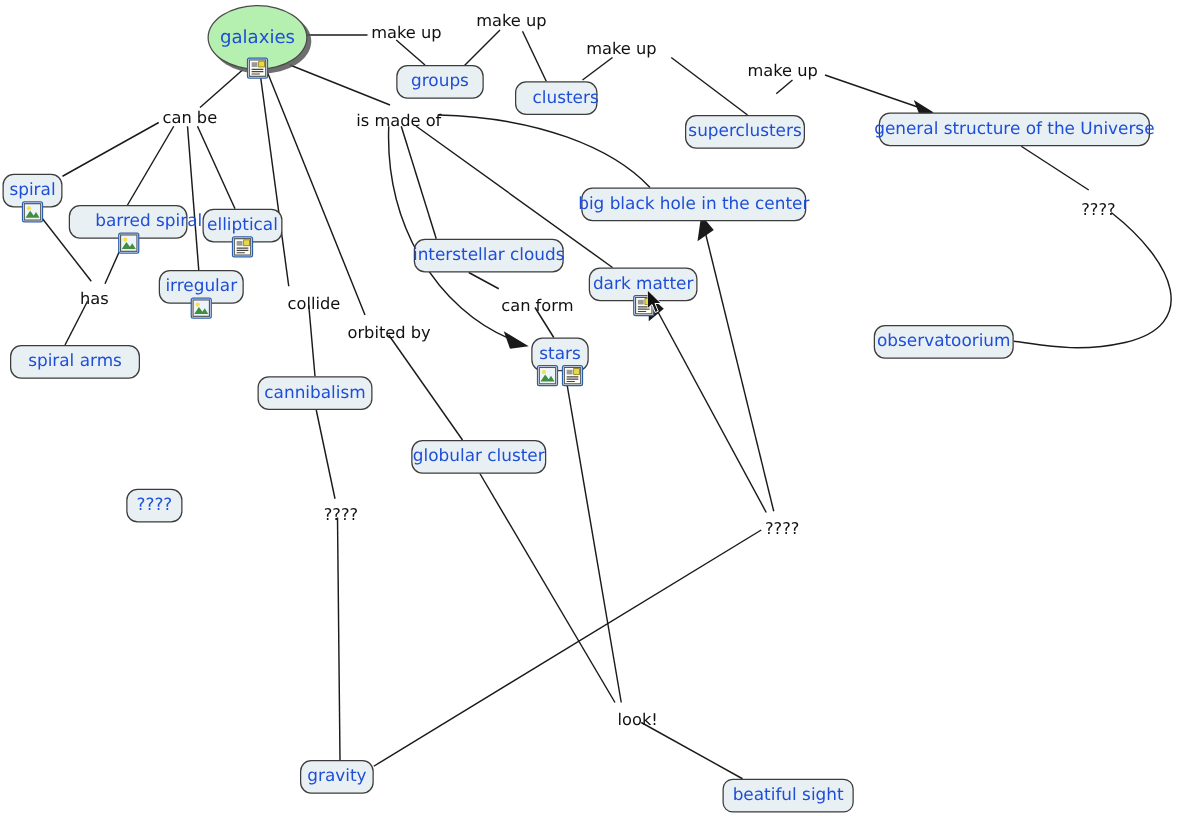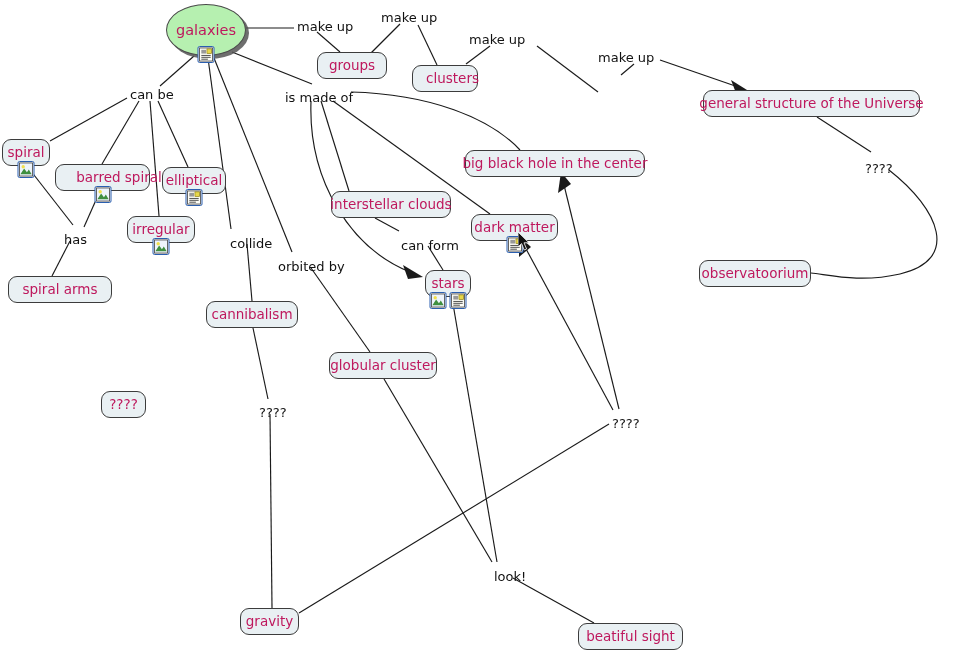--- a/index.html
+++ b/index.html
@@ -34,21 +34,21 @@
   }
   .arrow-head { fill: #1a1a1a; stroke: none; }
 
   .node {
     position: absolute;
     box-sizing: border-box;
     z-index: 3;
     background: #e9f0f3;
     border: 1.2px solid #3c3c3c;
     border-radius: 9px;
-    color: #be185d;
+    color: #1d4ed8;
     font-size: 13.5px;
     line-height: 1;
     white-space: nowrap;
     display: flex;
     align-items: center;
     justify-content: center;
     padding: 5px 9px 5px 9px;
   }
   .node.root {
     background: #b6f0b0;
@@ -189,20 +189,23 @@
   </div>
 
   <div class="node" style="left:317px; top:52px; width:70px; height:27px;">
     <span>groups</span>
   </div>
 
   <div class="node" style="left:412px; top:65px; width:66px; height:27px;padding-left:24px;">
     <span>clusters</span>
   </div>
 
+  <div class="node" style="left:548px; top:92px; width:96px; height:27px;">
+    <span>superclusters</span>
+  </div>
 
   <div class="node" style="left:703px; top:90px; width:217px; height:27px;">
     <span>general structure of the Universe</span>
   </div>
 
   <div class="node" style="left:2px; top:139px; width:48px; height:27px;">
     <span>spiral</span>
     <span class="badge-row">
       <span class="badge">
         <svg viewBox="0 0 16 16">
@@ -320,21 +323,21 @@
   </div>
 
   <div class="node" style="left:101px; top:391px; width:45px; height:27px;">
     <span>????</span>
   </div>
 
   <div class="node" style="left:240px; top:608px; width:59px; height:27px;">
     <span>gravity</span>
   </div>
 
-  <div class="node" style="left:578px; top:623px; width:105px; height:27px;">
+  <div class="node" style="left:578px; top:623px; width:105px; height:27px;border-radius:8px;">
     <span>beatiful sight</span>
   </div>
 
   <div class="edge-label" style="left:297px; top:20px;">
     <span>make up</span>
   </div>
   <div class="edge-label" style="left:381px; top:11px;">
     <span>make up</span>
   </div>
   <div class="edge-label" style="left:469px; top:33px;">

